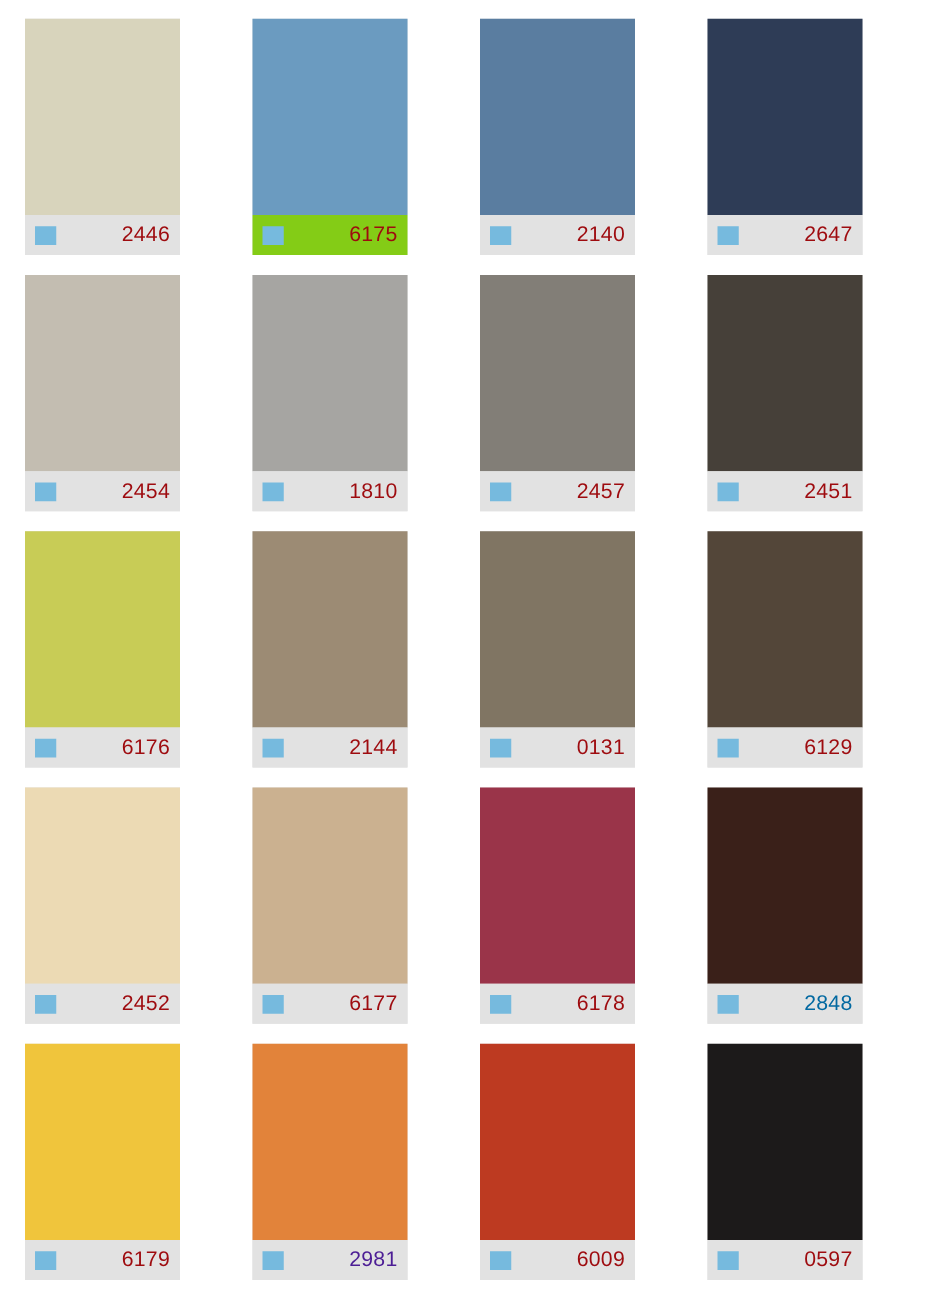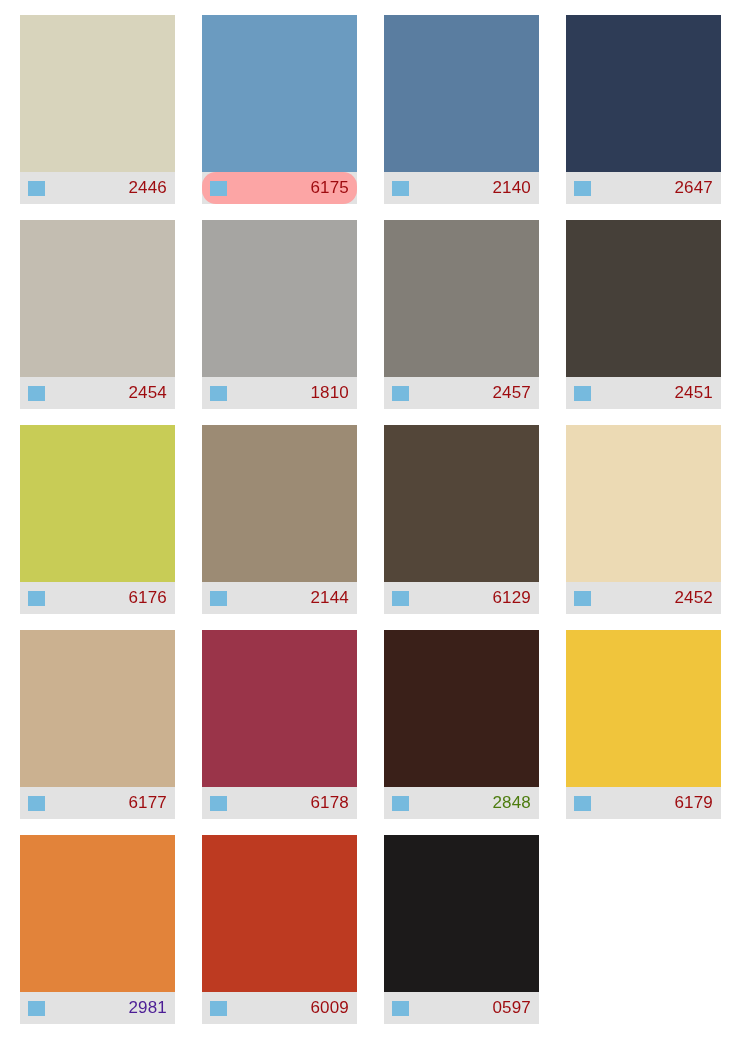--- a/index.html
+++ b/index.html
@@ -16,21 +16,21 @@
     display: grid;
     grid-template-columns: repeat(4, 155px);
     grid-template-rows: repeat(5, 189px);
     column-gap: 27px;
     row-gap: 16px;
     padding: 15px 0 0 20px;
     width: 754px;
   }
 
   .swatch-card {
-    width: 155px;
+    width: 124px;
     height: 189px;
     display: flex;
     flex-direction: column;
     background: #e2e2e2;
   }
 
   .swatch-color {
     flex: 0 0 157px;
     width: 100%;
     height: 157px;
@@ -69,21 +69,21 @@
 <div id="swatch-grid">
     <div class="swatch-card">
       <div class="swatch-color" style="background: rgb(216, 212, 188);"></div>
       <div class="swatch-label" style="background: rgb(226, 226, 226);">
         <span class="swatch-chip" style="background: rgb(118, 186, 222);"></span>
         <span class="swatch-code" style="color: rgb(158, 11, 15);">2446</span>
       </div>
     </div>
     <div class="swatch-card">
       <div class="swatch-color" style="background: rgb(107, 155, 192);"></div>
-      <div class="swatch-label" style="background: #fca5a5; border-radius: 14px;">
+      <div class="swatch-label" style="background: #84cc16;">
         <span class="swatch-chip" style="background: rgb(118, 186, 222);"></span>
         <span class="swatch-code" style="color: rgb(158, 11, 15);">6175</span>
       </div>
     </div>
     <div class="swatch-card">
       <div class="swatch-color" style="background: rgb(90, 125, 160);"></div>
       <div class="swatch-label" style="background: rgb(226, 226, 226); gap: 44px;">
         <span class="swatch-chip" style="background: rgb(118, 186, 222);"></span>
         <span class="swatch-code" style="color: rgb(158, 11, 15);">2140</span>
       </div>
@@ -131,20 +131,27 @@
       </div>
     </div>
     <div class="swatch-card">
       <div class="swatch-color" style="background: rgb(156, 139, 116);"></div>
       <div class="swatch-label" style="background: rgb(226, 226, 226); gap: 11px;">
         <span class="swatch-chip" style="background: rgb(118, 186, 222);"></span>
         <span class="swatch-code" style="color: rgb(158, 11, 15);">2144</span>
       </div>
     </div>
     <div class="swatch-card">
+      <div class="swatch-color" style="background: rgb(128, 117, 99);"></div>
+      <div class="swatch-label" style="background: rgb(226, 226, 226);">
+        <span class="swatch-chip" style="background: rgb(118, 186, 222);"></span>
+        <span class="swatch-code" style="color: rgb(158, 11, 15);">0131</span>
+      </div>
+    </div>
+    <div class="swatch-card">
       <div class="swatch-color" style="background: rgb(83, 70, 57);"></div>
       <div class="swatch-label" style="background: rgb(226, 226, 226);">
         <span class="swatch-chip" style="background: rgb(118, 186, 222);"></span>
         <span class="swatch-code" style="color: rgb(158, 11, 15);">6129</span>
       </div>
     </div>
     <div class="swatch-card">
       <div class="swatch-color" style="background: rgb(236, 218, 180);"></div>
       <div class="swatch-label" style="background: rgb(226, 226, 226);">
         <span class="swatch-chip" style="background: rgb(118, 186, 222);"></span>
@@ -162,21 +169,21 @@
       <div class="swatch-color" style="background: rgb(154, 52, 73);"></div>
       <div class="swatch-label" style="background: rgb(226, 226, 226);">
         <span class="swatch-chip" style="background: rgb(118, 186, 222);"></span>
         <span class="swatch-code" style="color: rgb(158, 11, 15);">6178</span>
       </div>
     </div>
     <div class="swatch-card">
       <div class="swatch-color" style="background: rgb(58, 32, 25);"></div>
       <div class="swatch-label" style="background: rgb(226, 226, 226);">
         <span class="swatch-chip" style="background: rgb(118, 186, 222);"></span>
-        <span class="swatch-code" style="color: #4d7c0f; text-align: center;">2848</span>
+        <span class="swatch-code" style="color: #0369a1; text-align: center;">2848</span>
       </div>
     </div>
     <div class="swatch-card">
       <div class="swatch-color" style="background: rgb(240, 197, 60);"></div>
       <div class="swatch-label" style="background: rgb(226, 226, 226);">
         <span class="swatch-chip" style="background: rgb(118, 186, 222);"></span>
         <span class="swatch-code" style="color: rgb(158, 11, 15);">6179</span>
       </div>
     </div>
     <div class="swatch-card">

